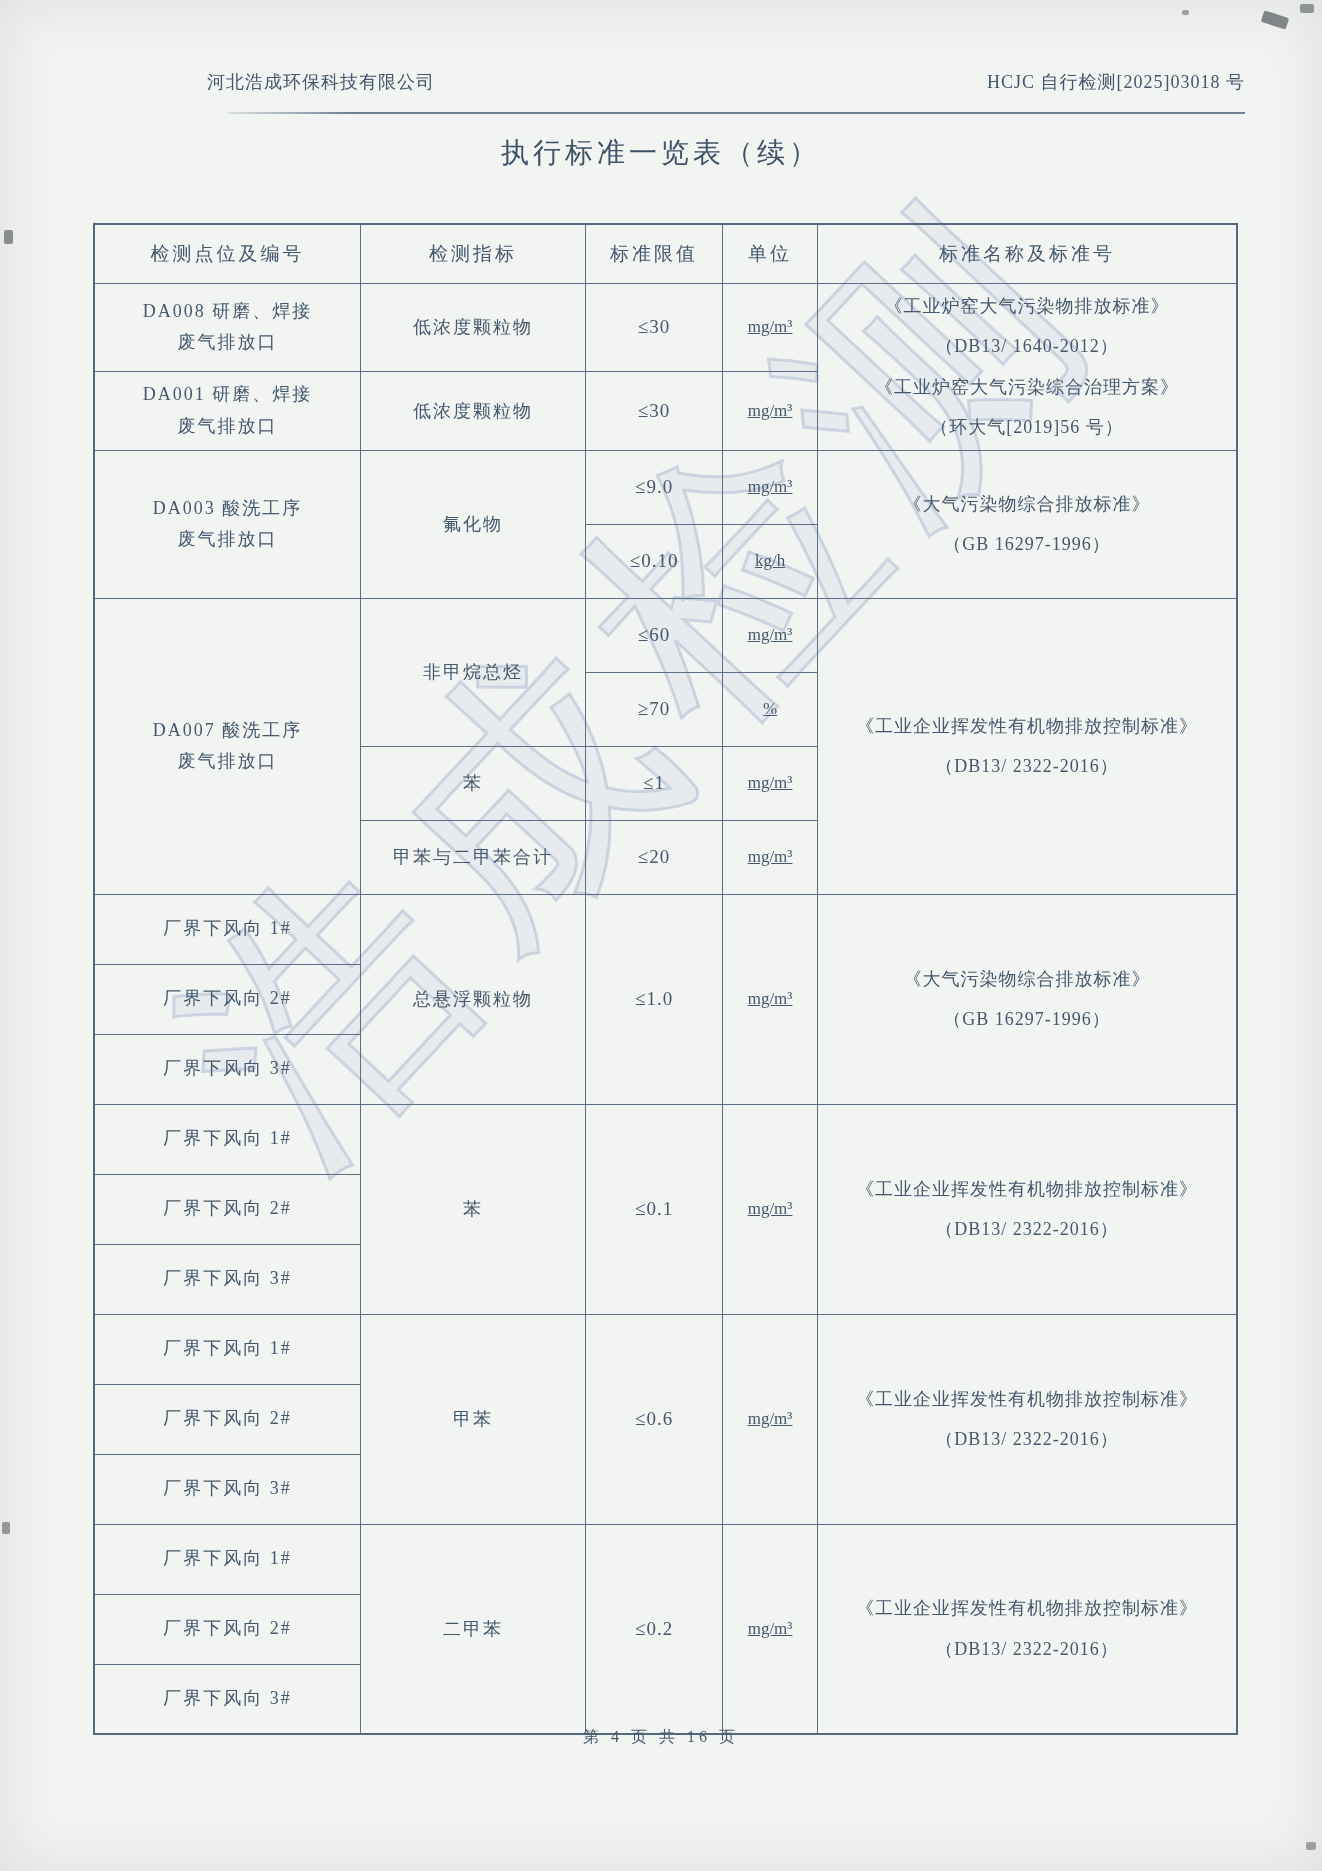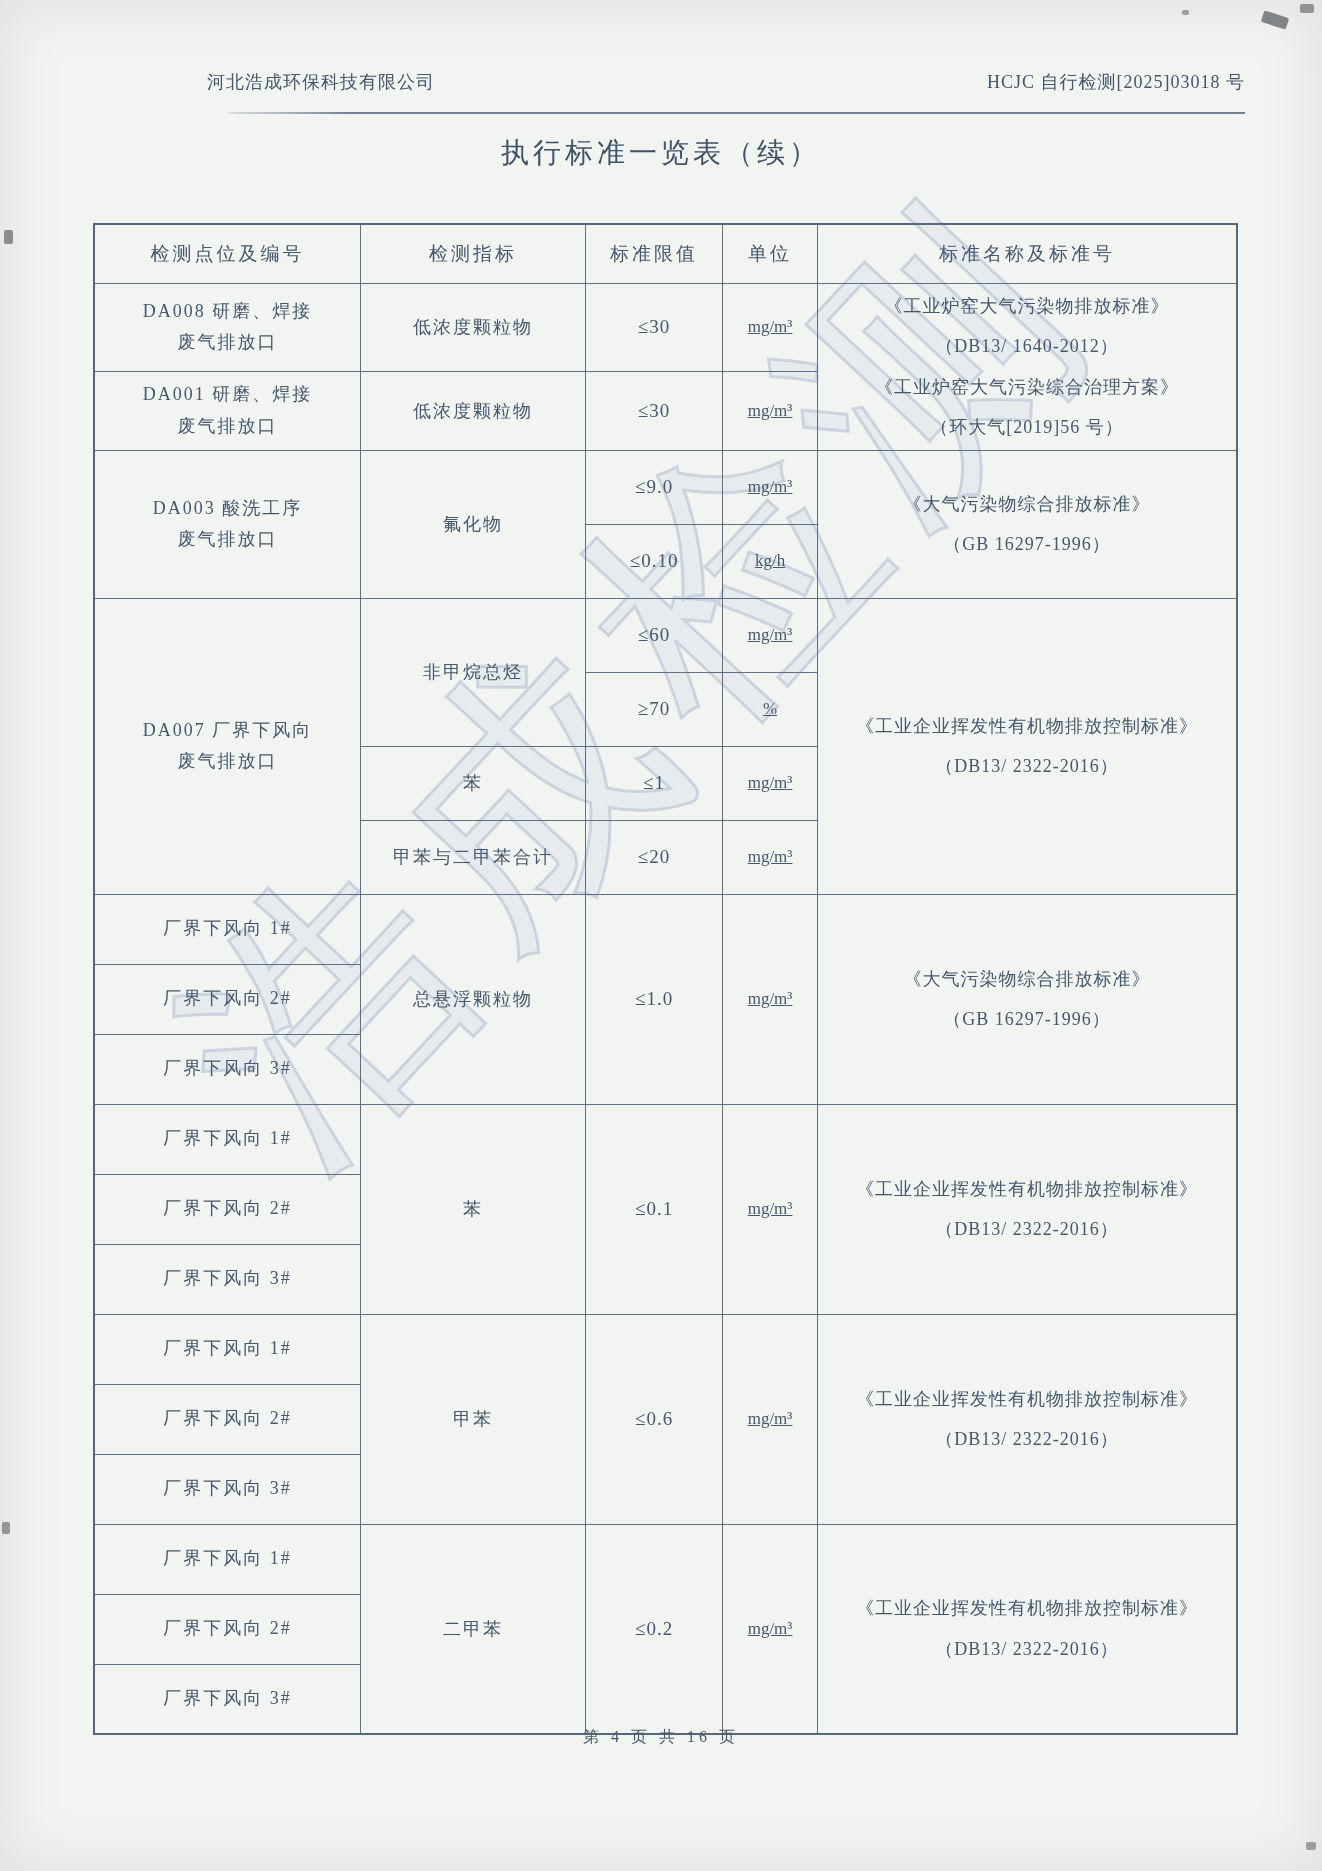--- a/index.html
+++ b/index.html
@@ -125,21 +125,21 @@
           <div>（GB 16297-1996）</div>
         </td>
       </tr>
       <tr class="h74">
         <td class="lim">≤0.10</td>
         <td class="unit">kg/h</td>
       </tr>
 
       <tr class="h74">
         <td class="pt" rowspan="4">
-          <div>DA007 厂界下风向</div>
+          <div>DA007 酸洗工序</div>
           <div>废气排放口</div>
         </td>
         <td class="ind" rowspan="2">非甲烷总烃</td>
         <td class="lim">≤60</td>
         <td class="unit">mg/m³</td>
         <td class="stdname" rowspan="4">
           <div>《工业企业挥发性有机物排放控制标准》</div>
           <div>（DB13/ 2322-2016）</div>
         </td>
       </tr>

